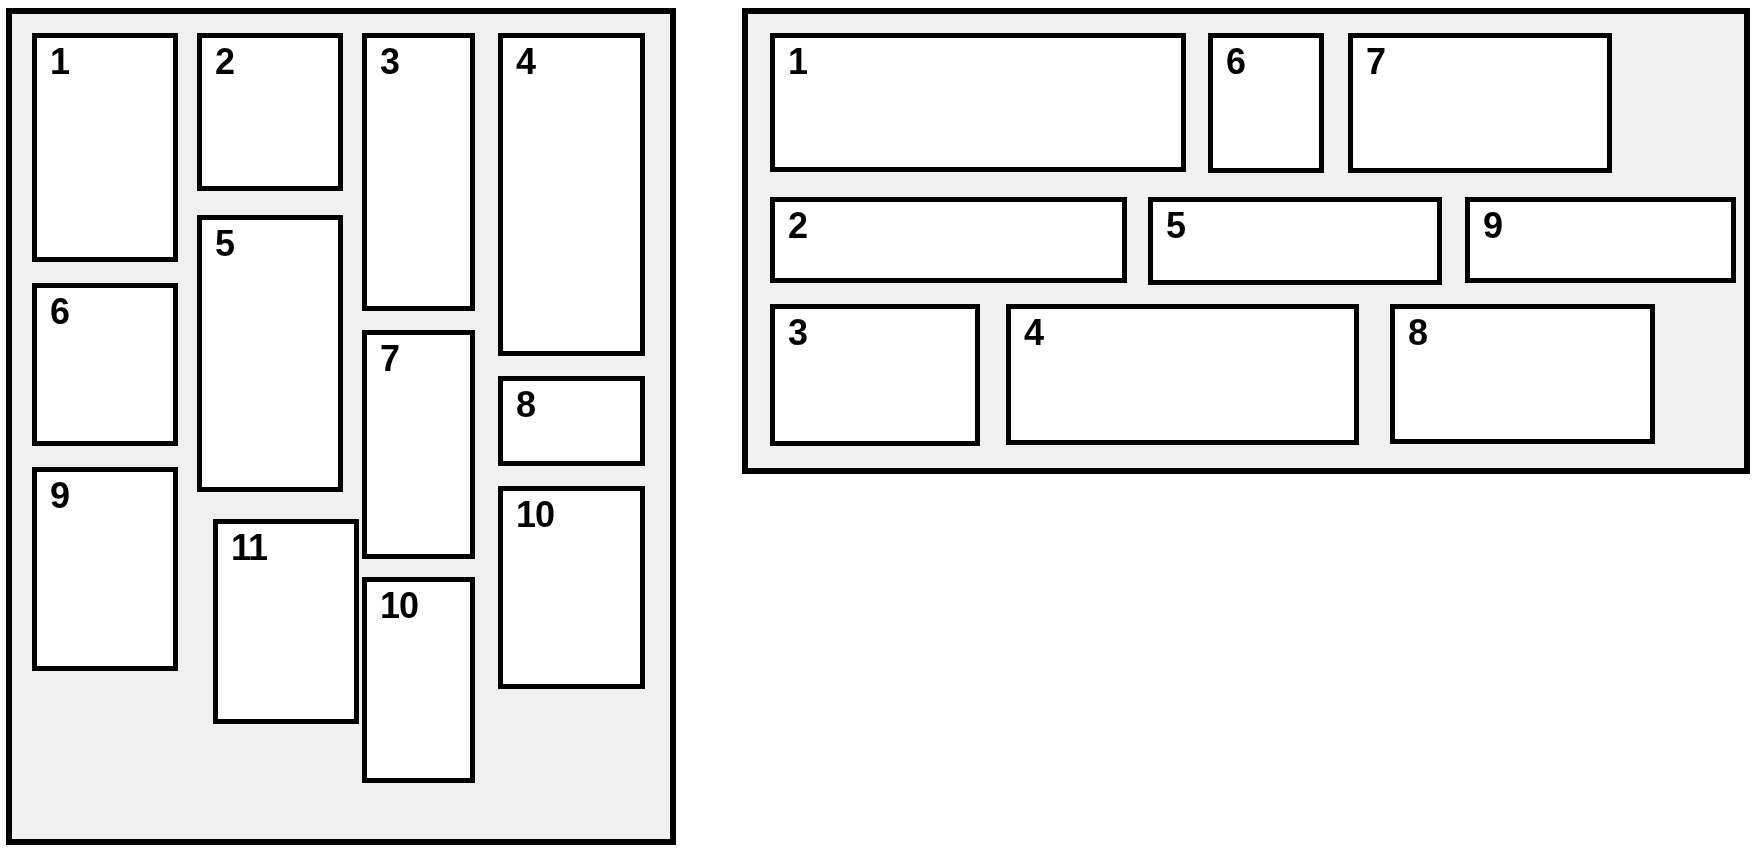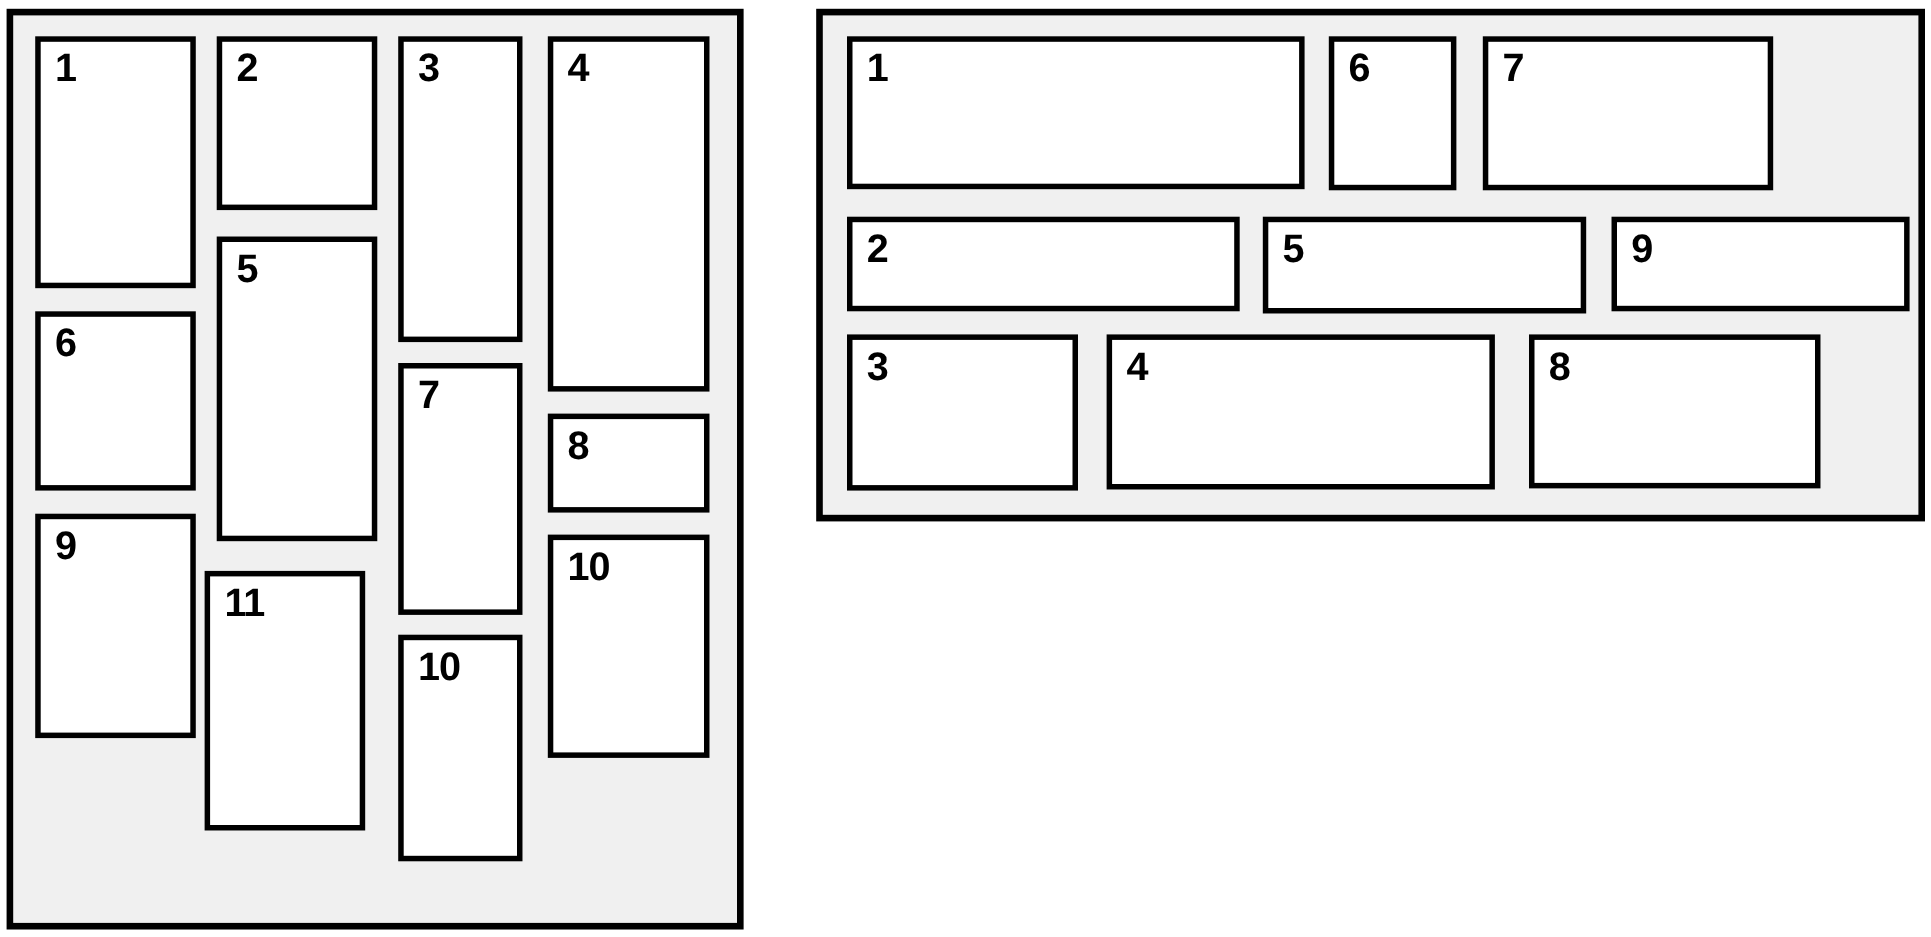--- a/index.html
+++ b/index.html
@@ -71,21 +71,21 @@
       </div>
       <div class="box" style="left: 486px; top: 362px; width: 147px; height: 90px;">
         <span class="box-label">8</span>
       </div>
       <div class="box" style="left: 20px; top: 453px; width: 146px; height: 204px;">
         <span class="box-label">9</span>
       </div>
       <div class="box" style="left: 486px; top: 472px; width: 147px; height: 203px;">
         <span class="box-label">10</span>
       </div>
-      <div class="box" style="left: 174px; top: 505px; width: 146px; height: 236px;">
+      <div class="box" style="left: 201px; top: 505px; width: 146px; height: 205px;">
         <span class="box-label">11</span>
       </div>
       <div class="box" style="left: 350px; top: 563px; width: 113px; height: 206px;">
         <span class="box-label">10</span>
       </div>
     </div>
   <div class="panel" style="left: 742px; top: 8px; width: 1008px; height: 466px;">
       <div class="box" style="left: 22px; top: 19px; width: 416px; height: 139px;">
         <span class="box-label">1</span>
       </div>

